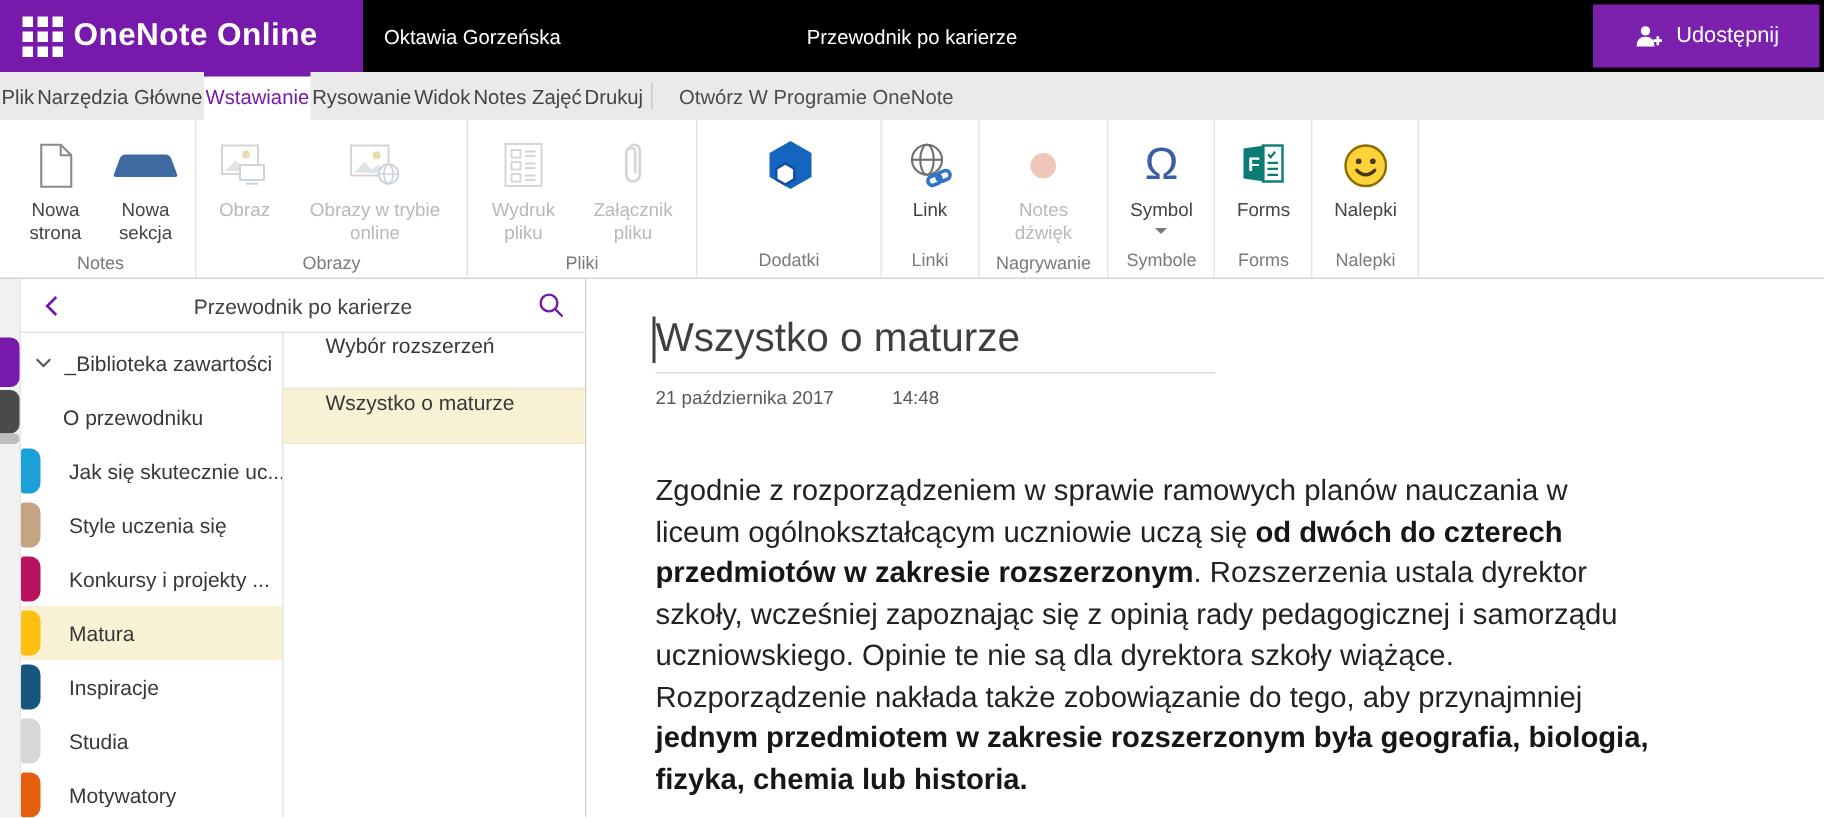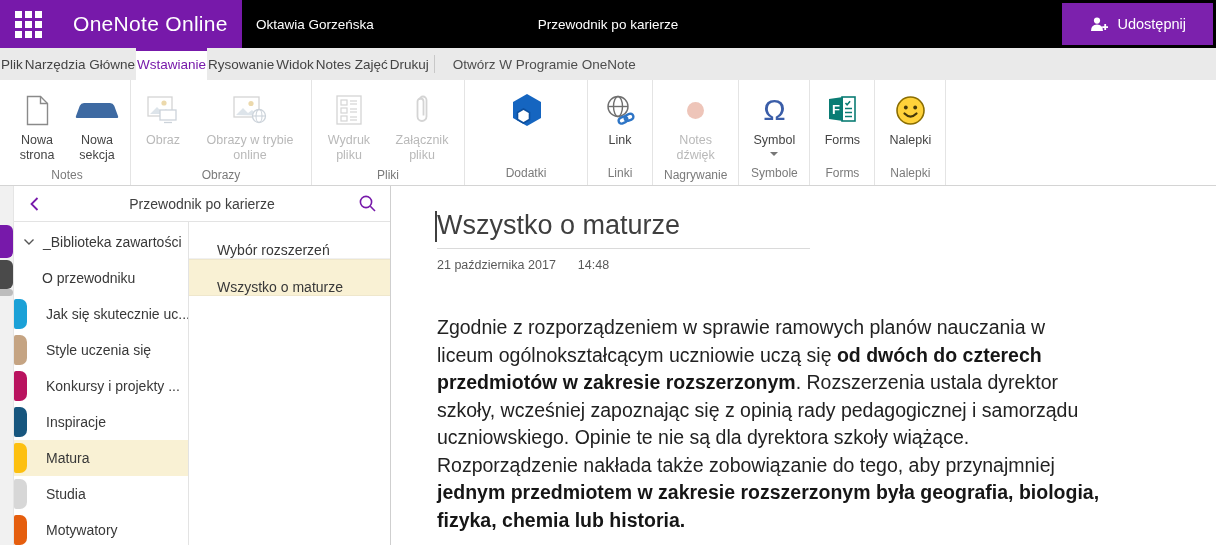--- a/index.html
+++ b/index.html
@@ -6,21 +6,21 @@
   html,body { width:1216px; height:545px; overflow:hidden; background:#fff;
               font-family:"Liberation Sans", sans-serif; }
   .screen { position:relative; width:1216px; height:545px; }
 
   
   .topbar { height:48px; background:#000; display:flex; align-items:center; position:relative; }
   .brand { width:242px; height:48px; background:#7719aa; display:flex; align-items:center; }
   .waffle { margin-left:15px; width:27px; height:27px; display:grid;
             grid-template-columns:repeat(3,7px); grid-template-rows:repeat(3,7px); gap:3px; cursor:pointer; }
   .waffle span { background:#fff; }
-  .app-name { color:#fff; font-size:21px; font-weight:400; margin-left:31px; letter-spacing:.3px; white-space:nowrap; }
+  .app-name { color:#fff; font-size:21px; font-weight:700; margin-left:7px; letter-spacing:.3px; white-space:nowrap; }
   .user-name { color:#fff; font-size:13.5px; margin-left:14px; }
   .doc-title { position:absolute; left:50%; transform:translateX(-50%); color:#fff; font-size:13.5px; }
   .share-btn { position:absolute; right:3px; top:3px; height:42px; background:#7c21ad; color:#fff;
                border:none; font-size:14.5px; display:flex; align-items:center; gap:9px;
                padding:0 27px; cursor:pointer; font-family:inherit; }
 
   
   .menubar { height:32px; background:#eaeaea; display:flex; align-items:stretch; font-size:13.5px; color:#444; }
   .mtab { display:flex; align-items:center; padding:0 1px; cursor:pointer; white-space:nowrap; }
   .mtab.active { background:#fff; color:#7719aa; box-shadow:inset 0 3px 0 #7719aa; }
@@ -58,30 +58,30 @@
   .pages-col { flex:1; border-left:1px solid #e3e3e3; }
 
   .sec-row { height:36px; display:flex; align-items:center; position:relative; font-size:14px; color:#383838; cursor:pointer; }
   .sec-row .lbl-plain { padding-left:28px; }
   .sec-row .chev { margin-left:9px; margin-right:8px; display:flex; }
   .sec-item { height:36px; display:flex; align-items:center; position:relative; font-size:14px; color:#383838; cursor:pointer; }
   .sec-item .tabchip { position:absolute; left:0; top:3px; width:13px; height:30px; border-radius:2px 7px 7px 2px; }
   .sec-item .lbl { padding-left:32px; white-space:nowrap; overflow:hidden; }
   .sec-item.selected { background:#f9f1d4; }
 
-  .page-row { height:37px; display:flex; align-items:flex-end; padding-left:28px; font-size:14px; color:#383838;
+  .page-row { height:37px; display:flex; align-items:flex-start; padding-left:28px; font-size:14px; color:#383838;
               border-bottom:1px solid #f0f0f0; cursor:pointer; }
   .page-row.selected { background:#f9f1d4; border-top:1px solid #efe7cc; border-bottom:1px solid #efe7cc; }
 
   
   .content { flex:1; background:#fff; padding:24px 0 0 46px; position:relative; overflow:hidden; }
   .page-title { font-size:27px; font-weight:300; color:#3f3f3f; width:373px; padding-bottom:7px;
                 border-bottom:1px solid #dadada; position:relative; white-space:nowrap; }
   .tcursor { position:absolute; left:-2px; top:1px; width:1.5px; height:31px; background:#3f3f3f; }
-  .page-date { margin-top:9px; font-size:12.5px; color:#595959; display:flex; gap:22px; }
+  .page-date { margin-top:9px; font-size:12.5px; color:#595959; display:flex; gap:39px; }
   .page-body { margin-top:42px; width:663px; font-size:19.5px; line-height:27.5px; color:#222; }
   .page-body b { color:#161616; }
 
   svg { display:block; }
 </style>
 </head>
 <body>
 
 <div class="screen">
 
@@ -358,27 +358,27 @@
             <span class="lbl">Jak się skutecznie uc...</span>
           </div>
           <div class="sec-item">
             <span class="tabchip" style="background: rgb(197, 164, 131);"></span>
             <span class="lbl">Style uczenia się</span>
           </div>
           <div class="sec-item">
             <span class="tabchip" style="background: rgb(185, 19, 95);"></span>
             <span class="lbl">Konkursy i projekty ...</span>
           </div>
-          <div class="sec-item">
-            <span class="tabchip" style="background: rgb(23, 86, 126);"></span>
-            <span class="lbl">Inspiracje</span>
-          </div>
           <div class="sec-item selected">
             <span class="tabchip" style="background: rgb(253, 192, 16);"></span>
             <span class="lbl">Matura</span>
+          </div>
+          <div class="sec-item">
+            <span class="tabchip" style="background: rgb(23, 86, 126);"></span>
+            <span class="lbl">Inspiracje</span>
           </div>
           <div class="sec-item">
             <span class="tabchip" style="background: rgb(215, 215, 215);"></span>
             <span class="lbl">Studia</span>
           </div>
           <div class="sec-item">
             <span class="tabchip" style="background: rgb(229, 94, 14);"></span>
             <span class="lbl">Motywatory</span>
           </div>
         </div>

